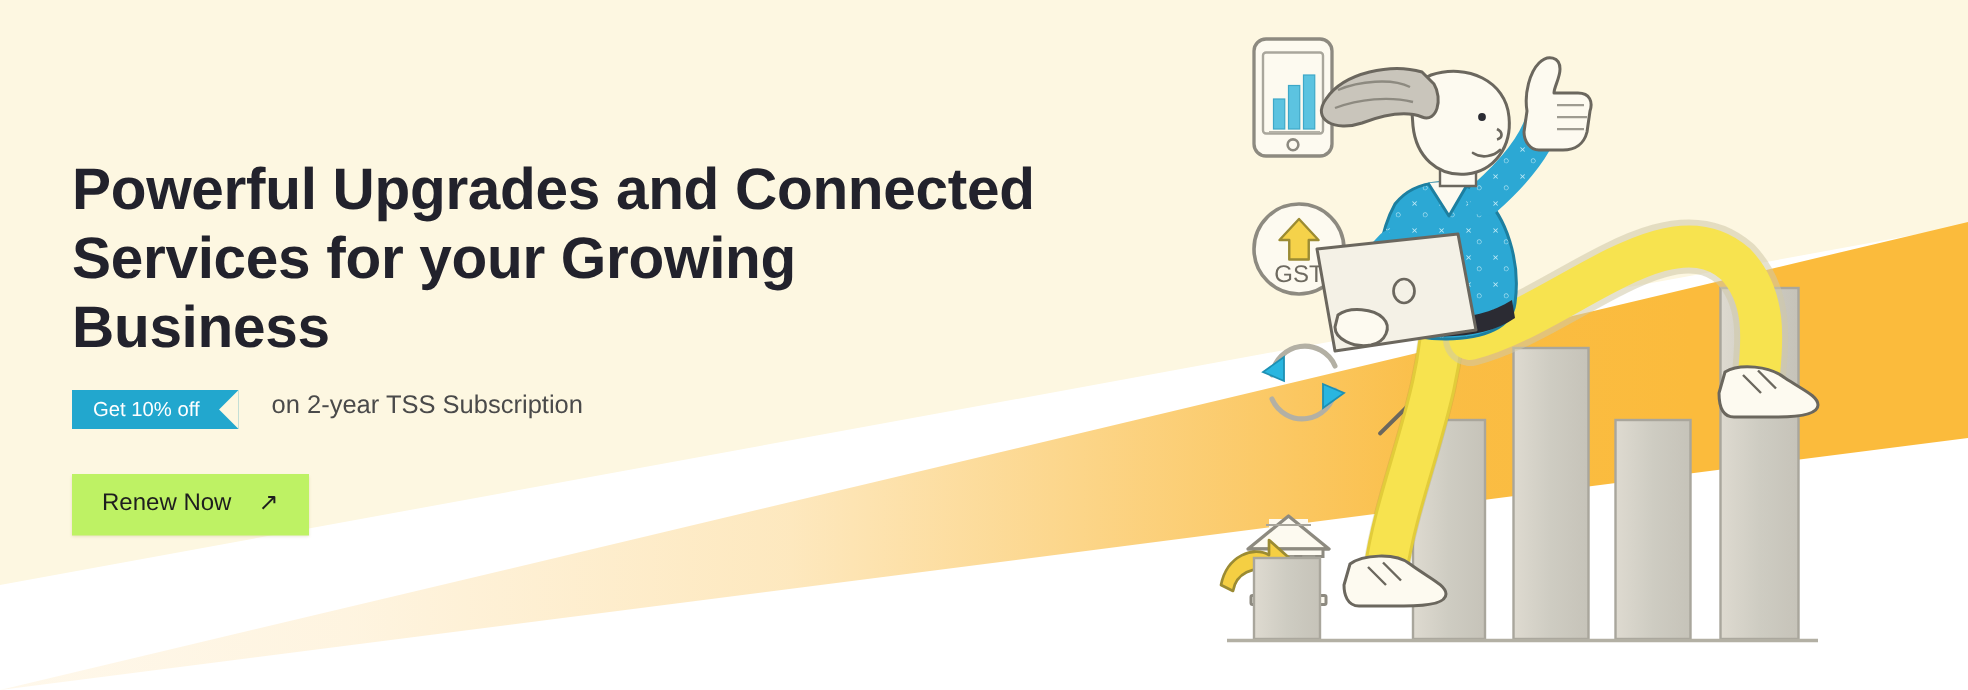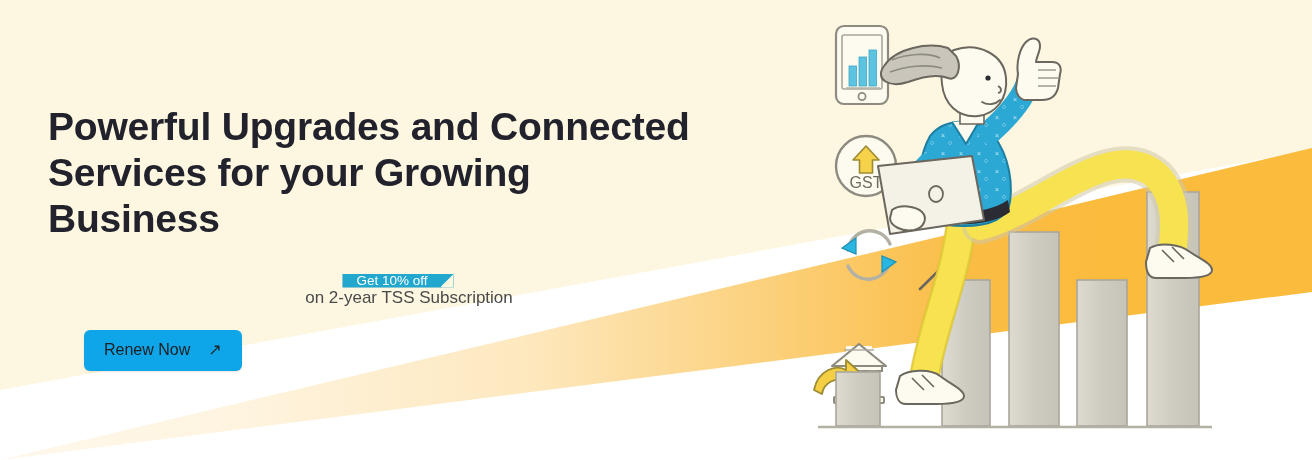--- a/index.html
+++ b/index.html
@@ -53,24 +53,22 @@
     line-height: 46px;
     font-weight: 700;
     color: #22222c;
     letter-spacing: -0.2px;
     font-stretch: condensed;
     max-width: 660px;
   }
 
   .offer-row {
     display: flex;
-    align-items: center;
-    margin-top: 32px;
+    margin-top: 18px;
     height: 28px;
-    flex-direction: column;
   }
   .ribbon {
     position: relative;
     height: 26px;
     display: flex;
     align-items: center;
     padding: 0 26px 0 14px;
     background: #22a7ce;
     color: #ffffff;
     font-size: 13.5px;
@@ -94,30 +92,29 @@
     font-size: 17px;
     color: #4a4a4a;
     white-space: nowrap;
   }
 
   .cta {
     margin-top: 28px;
     display: inline-flex;
     align-items: center;
     gap: 18px;
-    background: #0ea5e9;
+    background: #bef264;
     color: #1e1e1e;
     border: none;
-    border-radius: 6px;
+    border-radius: 0;
     padding: 11px 20px 12px 20px;
     font-family: "Liberation Sans", sans-serif;
     font-size: 16px;
     cursor: pointer;
     box-shadow: 0 1px 2px rgba(140,110,40,0.18);
-    margin-left: 36px;
   }
   .cta .arrow { font-size: 16px; line-height: 1; }
 
   
   .illustration {
     position: absolute;
     right: 0;
     top: 4px;
     width: 500px;
     height: 460px;

